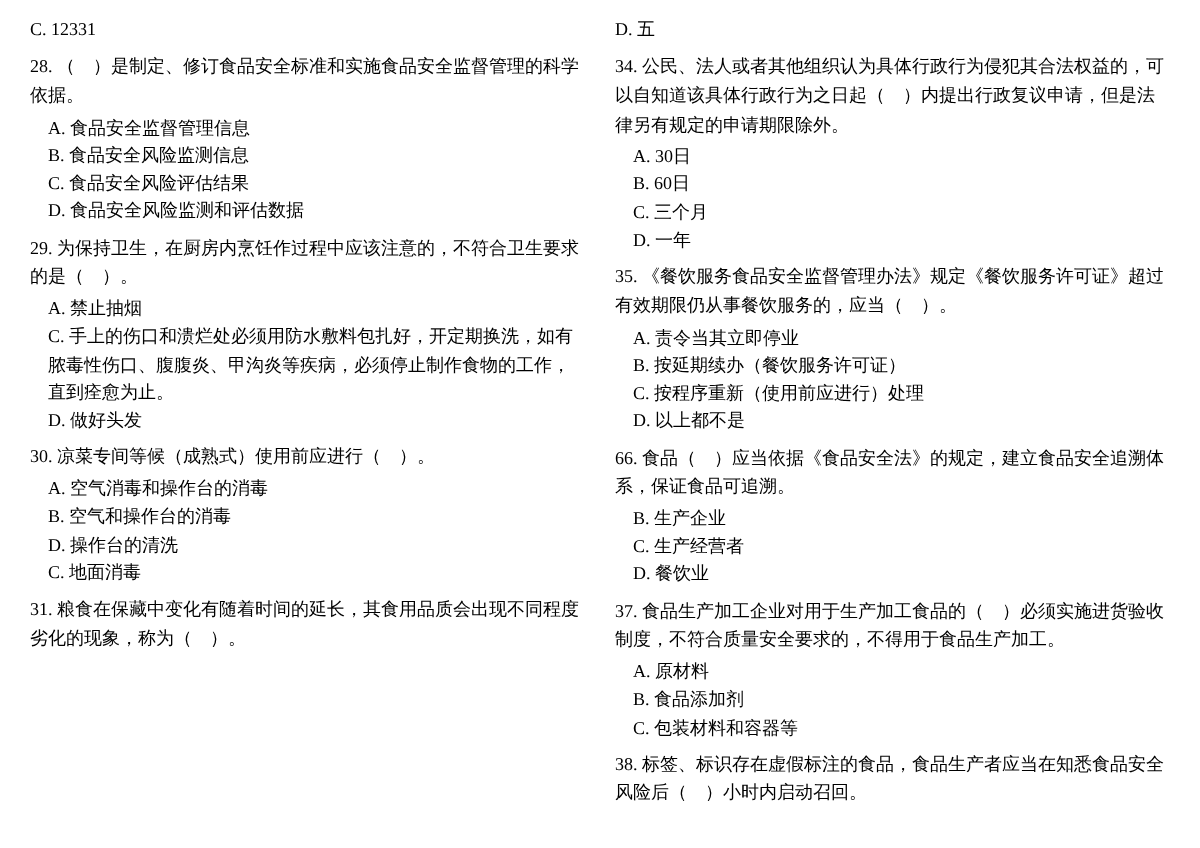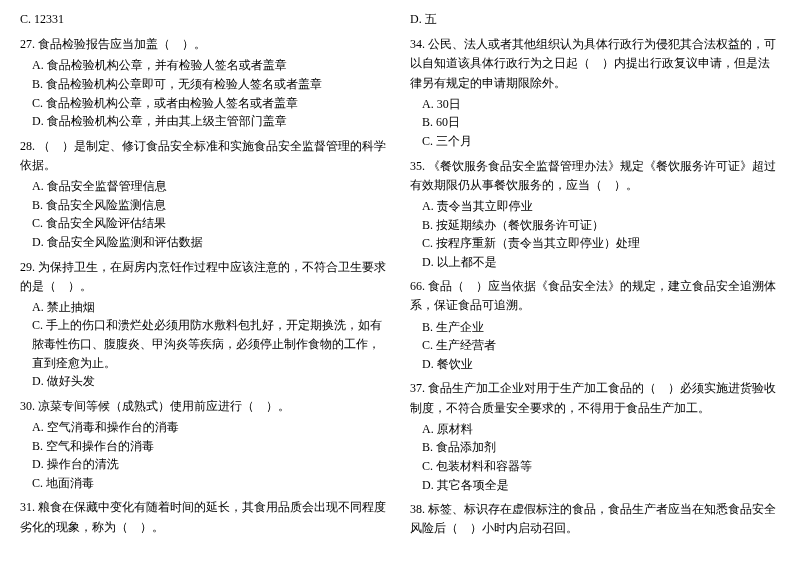--- a/index.html
+++ b/index.html
@@ -44,27 +44,20 @@
 <body>
 
 <div class="page-container">
   <div class="two-column">
 
     <div class="column">
       <div class="question-block">
         <span class="question-text">C. 12331</span>
       </div>
       <div class="question-block">
-        <span class="question-text">27. 食品检验报告应当加盖（　）。</span>
-        <span class="option">A. 食品检验机构公章，并有检验人签名或者盖章</span>
-        <span class="option">B. 食品检验机构公章即可，无须有检验人签名或者盖章</span>
-        <span class="option">C. 食品检验机构公章，或者由检验人签名或者盖章</span>
-        <span class="option">D. 食品检验机构公章，并由其上级主管部门盖章</span>
-      </div>
-      <div class="question-block">
         <span class="question-text">28. （　）是制定、修订食品安全标准和实施食品安全监督管理的科学依据。</span>
         <span class="option">A. 食品安全监督管理信息</span>
         <span class="option">B. 食品安全风险监测信息</span>
         <span class="option">C. 食品安全风险评估结果</span>
         <span class="option">D. 食品安全风险监测和评估数据</span>
       </div>
       <div class="question-block">
         <span class="question-text">29. 为保持卫生，在厨房内烹饪作过程中应该注意的，不符合卫生要求的是（　）。</span>
         <span class="option">A. 禁止抽烟</span>
         <span class="option">C. 手上的伤口和溃烂处必须用防水敷料包扎好，开定期换洗，如有脓毒性伤口、腹腹炎、甲沟炎等疾病，必须停止制作食物的工作，直到痊愈为止。</span>
@@ -86,40 +79,40 @@
 
     <div class="column">
       <div class="question-block">
         <span class="question-text">D. 五</span>
       </div>
       <div class="question-block">
         <span class="question-text">34. 公民、法人或者其他组织认为具体行政行为侵犯其合法权益的，可以自知道该具体行政行为之日起（　）内提出行政复议申请，但是法律另有规定的申请期限除外。</span>
         <span class="option">A. 30日</span>
         <span class="option">B. 60日</span>
         <span class="option">C. 三个月</span>
+        <span class="option">D. 一年</span>
       </div>
       <div class="question-block">
         <span class="question-text">35. 《餐饮服务食品安全监督管理办法》规定《餐饮服务许可证》超过有效期限仍从事餐饮服务的，应当（　）。</span>
         <span class="option">A. 责令当其立即停业</span>
         <span class="option">B. 按延期续办（餐饮服务许可证）</span>
-        <span class="option">C. 按程序重新（责令当其立即停业）处理</span>
+        <span class="option">C. 按程序重新（使用前应进行）处理</span>
         <span class="option">D. 以上都不是</span>
       </div>
       <div class="question-block">
         <span class="question-text">66. 食品（　）应当依据《食品安全法》的规定，建立食品安全追溯体系，保证食品可追溯。</span>
         <span class="option">B. 生产企业</span>
         <span class="option">C. 生产经营者</span>
         <span class="option">D. 餐饮业</span>
       </div>
       <div class="question-block">
         <span class="question-text">37. 食品生产加工企业对用于生产加工食品的（　）必须实施进货验收制度，不符合质量安全要求的，不得用于食品生产加工。</span>
         <span class="option">A. 原材料</span>
         <span class="option">B. 食品添加剂</span>
         <span class="option">C. 包装材料和容器等</span>
-        <span class="option">D. 其它各项全是</span>
       </div>
       <div class="question-block">
         <span class="question-text">38. 标签、标识存在虚假标注的食品，食品生产者应当在知悉食品安全风险后（　）小时内启动召回。</span>
 
       </div>
 
     </div>
   </div>
 
 </div>

